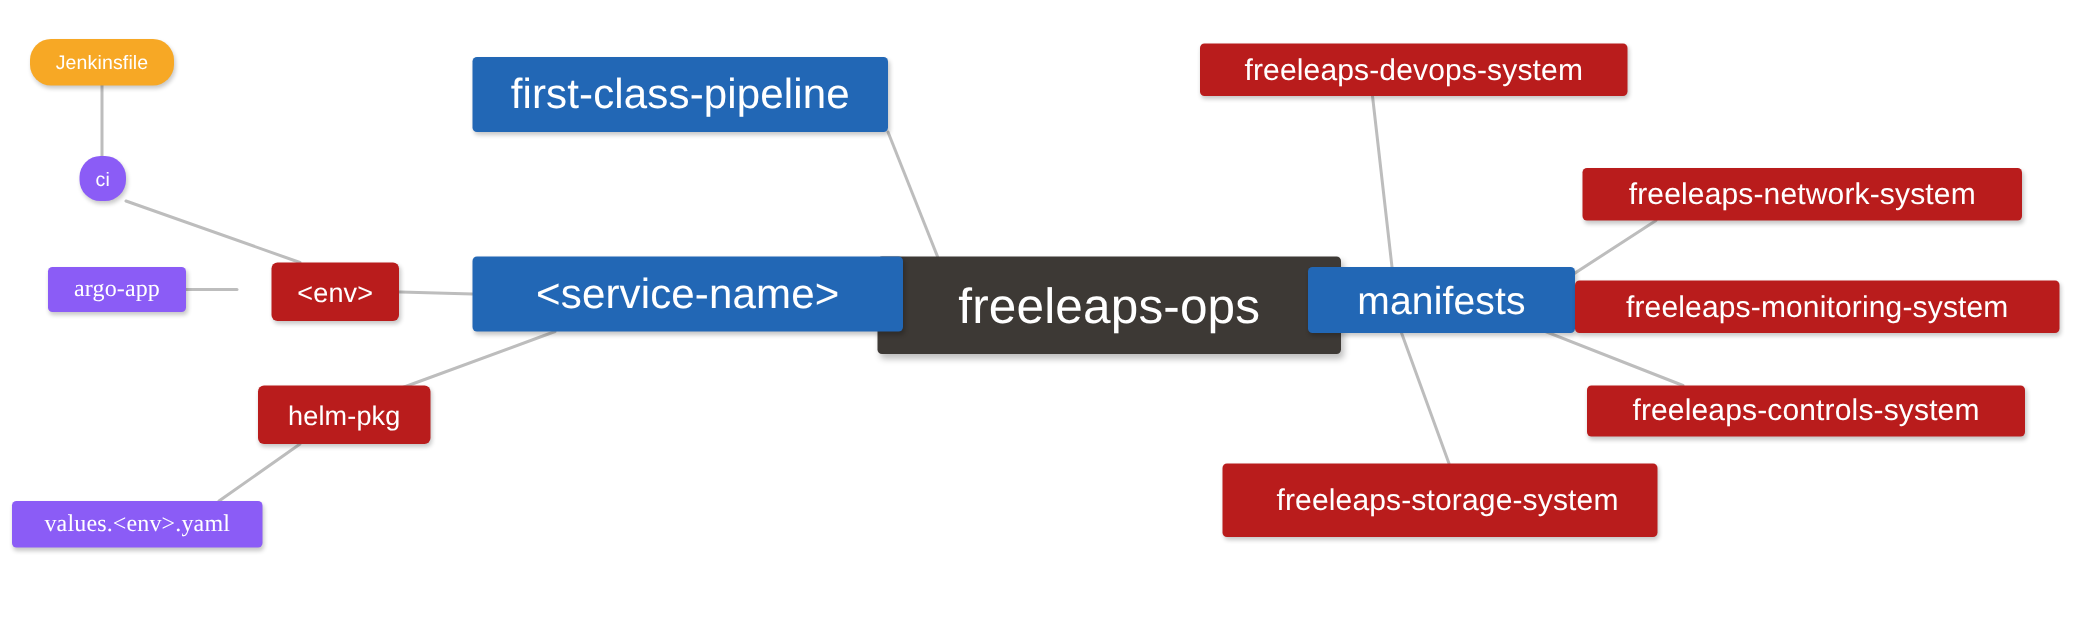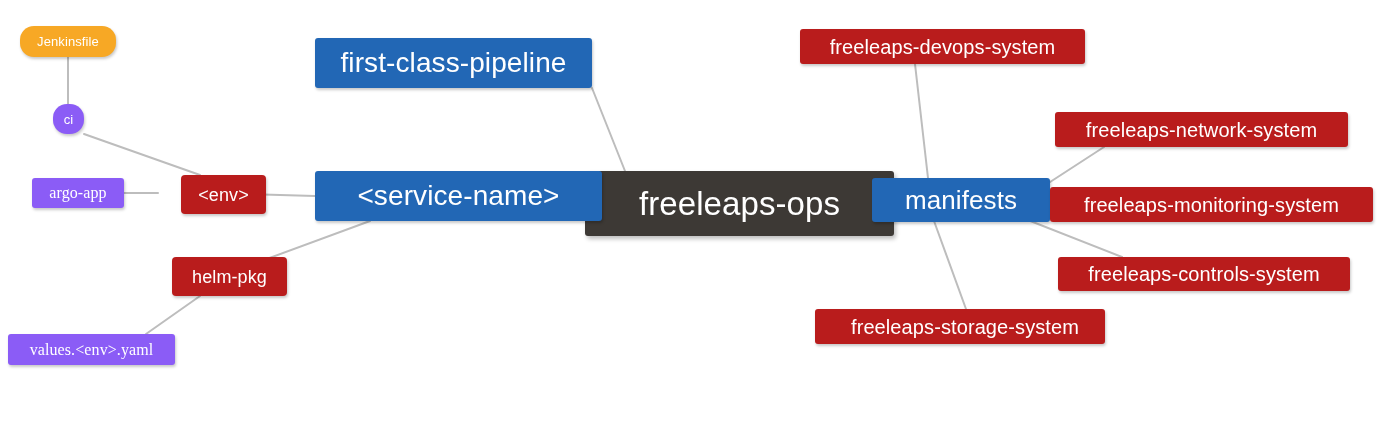--- a/index.html
+++ b/index.html
@@ -113,17 +113,17 @@
       </div>
       <div class="node green leaf-green" style="left: 1055px; top: 112px; width: 293px; height: 35px;">
         <span>freeleaps-network-system</span>
       </div>
       <div class="node green leaf-green" style="left: 1050px; top: 187px; width: 323px; height: 35px;">
         <span>freeleaps-monitoring-system</span>
       </div>
       <div class="node green leaf-green" style="left: 1058px; top: 257px; width: 292px; height: 34px;">
         <span>freeleaps-controls-system</span>
       </div>
-      <div class="node green leaf-green" style="left: 815px; top: 309px; width: 290px; height: 35px; padding-left: 20px;">
+      <div class="node green leaf-green" style="left: 815px; top: 309px; width: 290px; height: 49px; padding-left: 20px;">
         <span>freeleaps-storage-system</span>
       </div>
     </div>
 </div>
 
 </body></html>

